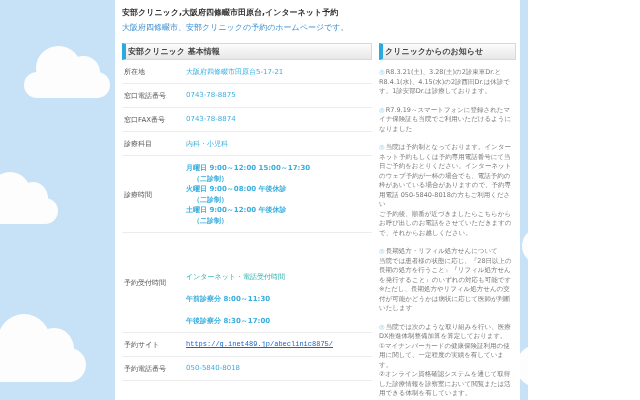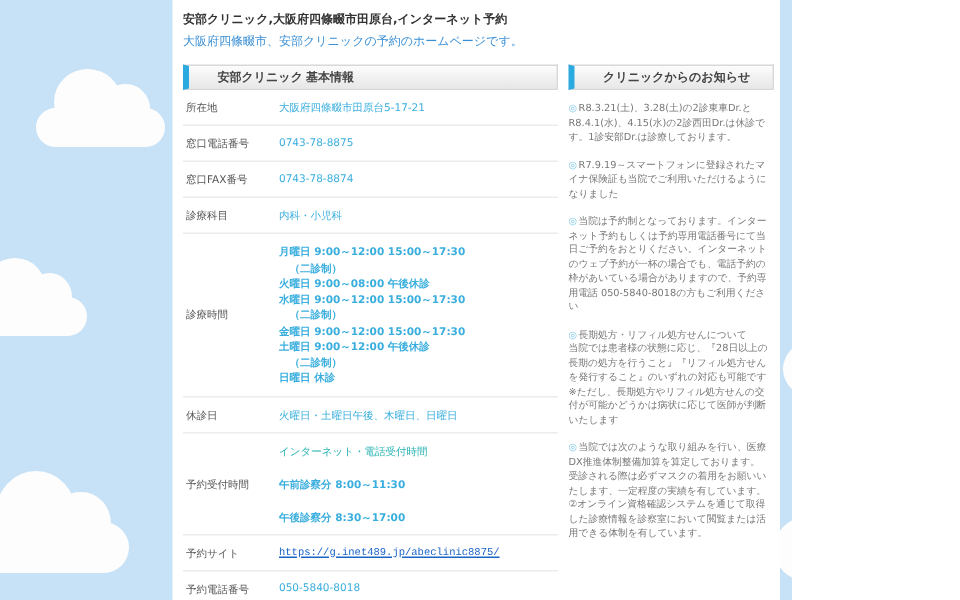--- a/index.html
+++ b/index.html
@@ -20,32 +20,32 @@
   .site-subtitle { padding:4px 4px 0 7px; font-size:8px; color:#3a8fd4; }
 
   .columns { display:flex; gap:7px; padding:0 4px 0 7px; margin-top:10px; }
   .left-col { width:252px; }
   .right-col { width:138px; }
 
   .panel-header {
     display:flex; align-items:center; height:15px;
     background:linear-gradient(#fcfcfc,#e7e7e7);
     border:1px solid #d8d8d8; border-left:4px solid #2aaade;
-    padding-left:19px; font-size:8px; font-weight:bold; color:#444;font-family:Liberation Serif, serif;
+    padding-left:2px; font-size:8px; font-weight:bold; color:#444;
   }
 
   
   .row { display:flex; border-bottom:1px solid #ececec; padding:7px 2px 6px 2px; font-size:7px; }
   .row.centered { align-items:center; }
   .row-label { width:62px; flex-shrink:0; color:#555; }
   .row-value { color:#39aede; }
   .row-value a, a.row-link { color:#1a64c8; text-decoration:underline;font-family:Liberation Mono, monospace; }
   .sched-line { color:#39aede; line-height:10.5px;font-weight:bold; }
   .sched-line.indent { padding-left:7px; }
-  .group-sub { color:#2cb3b3; }
+  .group-sub { color:#2cb3b3;margin-top:32px; }
   .group-line { color:#39aede; margin-top:12px;font-weight:bold; }
 
   
   .notices { margin-top:8px; font-size:6.5px; line-height:9.5px; color:#777; }
   .notice { margin-bottom:9px; }
   .notice-bullet { color:#86cbe9; margin-right:1px; }
   .more-line { margin-top:0; }
 </style>
 </head>
 <body>
@@ -84,31 +84,24 @@
             <div class="row">
               <div class="row-label">診療科目</div>
               <div class="row-value">内科・小児科</div>
             </div>
             <div class="row centered">
               <div class="row-label">診療時間</div>
               <div class="row-value">
                 <div class="sched-line">月曜日 9:00～12:00 15:00～17:30</div>
                 <div class="sched-line indent">（二診制）</div>
                 <div class="sched-line">火曜日 9:00～08:00 午後休診</div>
-                <div class="sched-line">水曜日 9:00～12:00 15:00～17:30</div>
                 <div class="sched-line indent">（二診制）</div>
-                <div class="sched-line">金曜日 9:00～12:00 15:00～17:30</div>
                 <div class="sched-line">土曜日 9:00～12:00 午後休診</div>
                 <div class="sched-line indent">（二診制）</div>
-                <div class="sched-line">日曜日 休診</div>
               </div>
-            </div>
-            <div class="row">
-              <div class="row-label">休診日</div>
-              <div class="row-value">火曜日・土曜日午後、木曜日、日曜日</div>
             </div>
             <div class="row centered">
               <div class="row-label">予約受付時間</div>
               <div class="row-value">
                 <div class="group-sub">インターネット・電話受付時間</div>
                 <div class="group-line">午前診察分 8:00～11:30</div>
                 <div class="group-line">午後診察分 8:30～17:00</div>
               </div>
             </div>
             <div class="row">
@@ -126,29 +119,30 @@
         <div class="panel-header">クリニックからのお知らせ</div>
         <div class="notices">
             <div class="notice">
               <div><span class="notice-bullet">◎</span><span>R8.3.21(土)、3.28(土)の2診東車Dr.とR8.4.1(水)、4.15(水)の2診西田Dr.は休診です。1診安部Dr.は診療しております。</span></div>
             </div>
             <div class="notice">
               <div><span class="notice-bullet">◎</span><span>R7.9.19～スマートフォンに登録されたマイナ保険証も当院でご利用いただけるようになりました</span></div>
             </div>
             <div class="notice">
               <div><span class="notice-bullet">◎</span><span>当院は予約制となっております。インターネット予約もしくは予約専用電話番号にて当日ご予約をおとりください。インターネットのウェブ予約が一杯の場合でも、電話予約の枠があいている場合がありますので、予約専用電話 050-5840-8018の方もご利用ください</span></div>
+              <div class="more-line">ご予約後、順番が近づきましたらこちらからお呼び出しのお電話をさせていただきますので、それからお越しください。</div>
             </div>
             <div class="notice">
               <div><span class="notice-bullet">◎</span><span>長期処方・リフィル処方せんについて</span></div>
               <div class="more-line">当院では患者様の状態に応じ、『28日以上の長期の処方を行うこと』『リフィル処方せんを発行すること』のいずれの対応も可能です</div>
               <div class="more-line">※ただし、長期処方やリフィル処方せんの交付が可能かどうかは病状に応じて医師が判断いたします</div>
             </div>
             <div class="notice">
               <div><span class="notice-bullet">◎</span><span>当院では次のような取り組みを行い、医療DX推進体制整備加算を算定しております。</span></div>
-              <div class="more-line">受診される際は必ずマスクの着用をお願いいたします、一定程度の実績を有しています。</div>
+              <div class="more-line">①マイナンバーカードの健康保険証利用の使用に関して、一定程度の実績を有しています。</div>
               <div class="more-line">②オンライン資格確認システムを通じて取得した診療情報を診察室において閲覧または活用できる体制を有しています。</div>
             </div>
           </div>
       </div>
 
     </div>
   </div>
 </div>
 
 </body></html>

